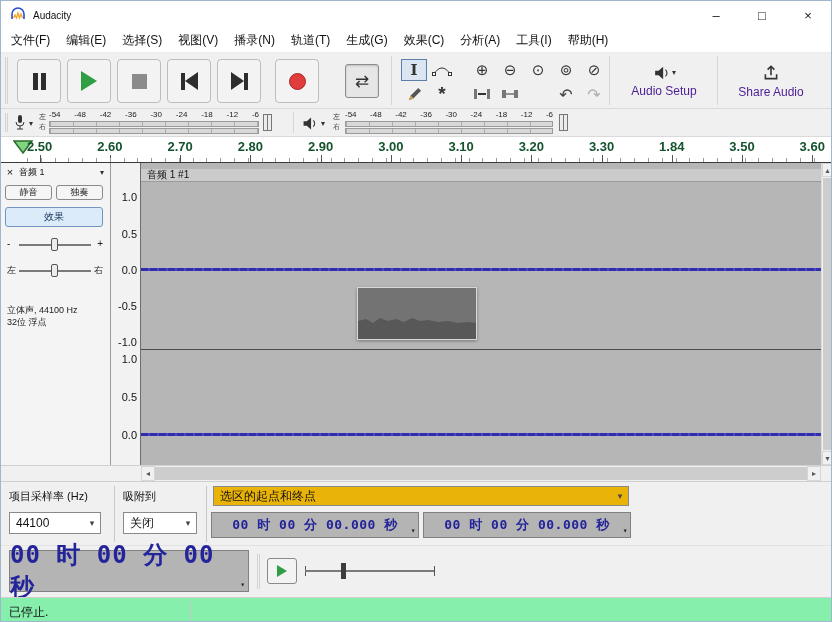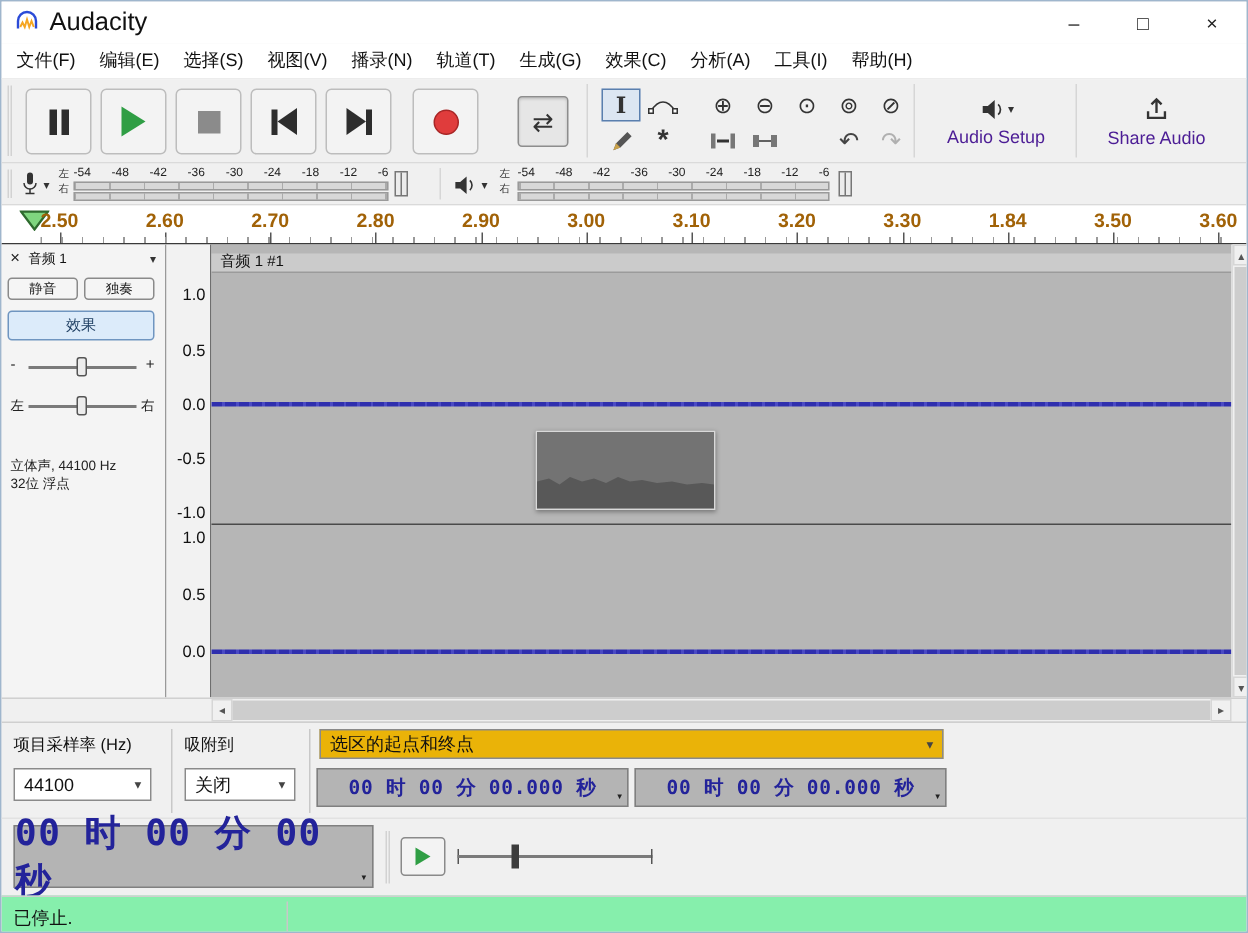--- a/index.html
+++ b/index.html
@@ -7,21 +7,21 @@
   #window {
     position:relative; width:832px; height:622px; overflow:hidden;
     background:#f0f0f0; border:1px solid #9fb6cd;
     font-family:"Liberation Sans", sans-serif; color:#111;
   }
   .abs { position:absolute; }
 
   
   #titlebar { position:absolute; top:0; left:0; right:0; height:28px; background:#ffffff; display:flex; align-items:center; }
   #titlebar .logo { margin-left:8px; width:18px; height:18px; }
-  #titlebar .title { margin-left:6px; font-size:17px; }
+  #titlebar .title { margin-left:6px; font-size:10px; }
   #winbtns { margin-left:auto; display:flex; height:100%; }
   .winbtn { width:46px; height:100%; display:flex; align-items:center; justify-content:center; font-size:13px; color:#222; }
 
   
   #menubar { position:absolute; top:28px; left:0; right:0; height:24px; background:#ffffff; display:flex; align-items:center; padding-left:2px; border-bottom:1px solid #ececec; }
   .menu-item { padding:4px 8px; font-size:12px; color:#111; }
 
   
   #toolbars { position:absolute; top:52px; left:0; right:0; height:56px; background:#f0f0f0; border-bottom:1px solid #dadada; }
   .tsep { position:absolute; top:3px; bottom:3px; width:1px; background:#d6d6d6; }
@@ -46,21 +46,21 @@
   .chl { position:absolute; font-size:7px; line-height:8px; color:#333; }
   .mnums { position:absolute; top:1px; display:flex; justify-content:space-between; }
   .mnum { font-size:8px; color:#222; }
   .mbar { position:absolute; height:6px; background:#d8d8d8; border:1px solid #9a9a9a; background-image:repeating-linear-gradient(to right,#ababab 0 1px,transparent 1px 23px); }
   .clipbox { position:absolute; top:5px; width:9px; height:17px; border:1px solid #777; background:#ececec; }
   .clipbox span { display:block; width:1px; height:100%; margin:0 auto; background:#777; }
 
   
   #timeline { position:absolute; top:136px; left:0; right:0; height:26px; background:#ffffff; border-bottom:1px solid #3a3a3a; }
   #tl-labels { position:absolute; left:26px; right:6px; top:2px; display:flex; justify-content:space-between; }
-  .tl-label { position:relative; font-size:13px; font-weight:bold; color:#a16207; }
+  .tl-label { position:relative; font-size:13px; font-weight:bold; color:#14532d; }
   .tl-label::after { content:""; position:absolute; left:50%; top:16px; width:1px; height:7px; background:#555; }
   #tl-minors { position:absolute; left:26px; right:6px; bottom:0; height:4px; background:repeating-linear-gradient(to right,#999 0 1px,transparent 1px 13.8px); }
 
   
   #track-panel { position:absolute; left:0; top:162px; width:110px; height:302px; background:#f4f4f4; border-right:1px solid #999; }
   #vruler { position:absolute; left:110px; top:162px; width:30px; height:302px; background:#f2f2f2; border-right:1px solid #6e6e6e; }
   .vlabel { position:absolute; right:3px; font-size:11px; color:#111; }
   #wave { position:absolute; left:140px; top:162px; width:680px; height:372px; background:#b6b6b6; }
   #clip-header { position:absolute; left:0; right:0; top:6px; height:13px; background:#cbcbcb; border-bottom:1px solid #9b9b9b; font-size:10px; line-height:12px; padding-left:6px; color:#111; }
   .waveline { position:absolute; left:0; right:0; height:3px; background:repeating-linear-gradient(to right,#2f2fae 0 7px,#4a4ac4 7px 9px); }

